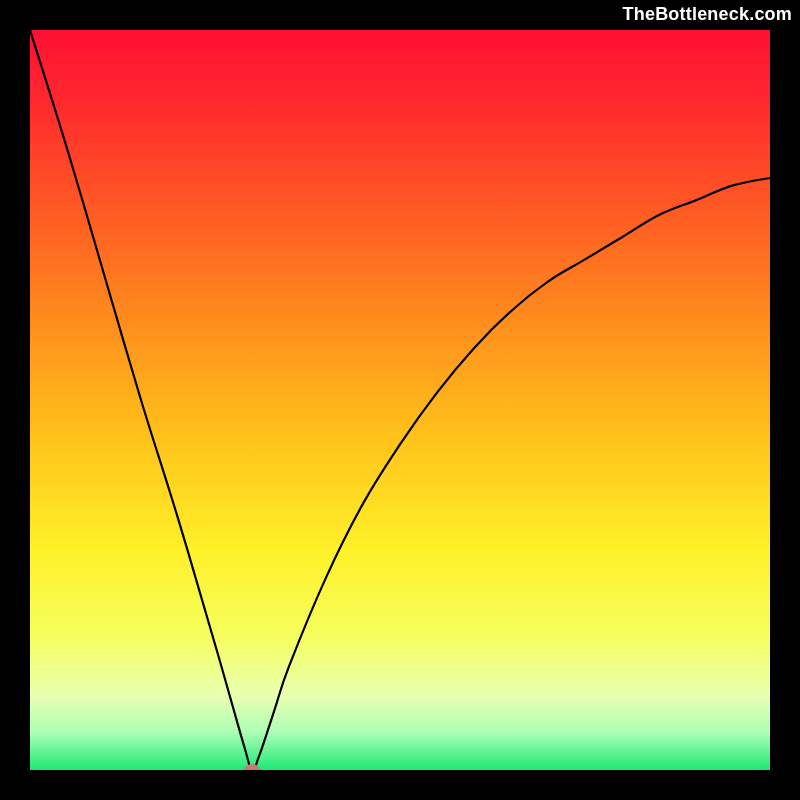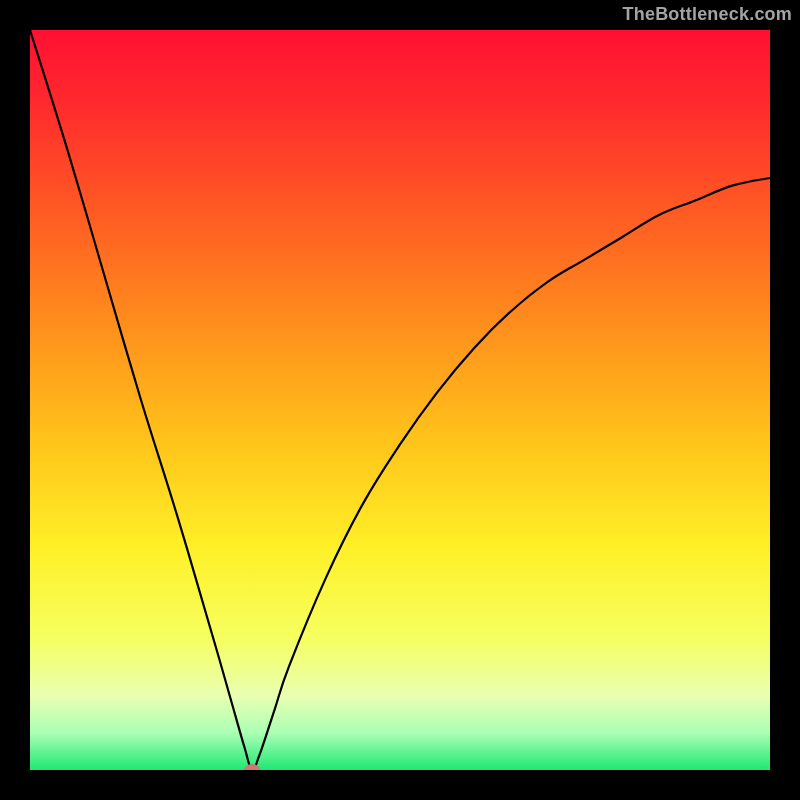--- a/index.html
+++ b/index.html
@@ -21,21 +21,21 @@
     position: absolute;
     left: 30px;
     top: 30px;
     width: 740px;
     height: 740px;
   }
   .watermark {
     position: absolute;
     top: 4px;
     right: 8px;
-    color: #a3a3a3;
+    color: #ffffff;
     font-size: 18px;
     font-weight: 600;
     letter-spacing: 0.2px;
     user-select: none;
     pointer-events: none;
   }
   svg { display: block; }
 </style>
 </head>
 <body>

